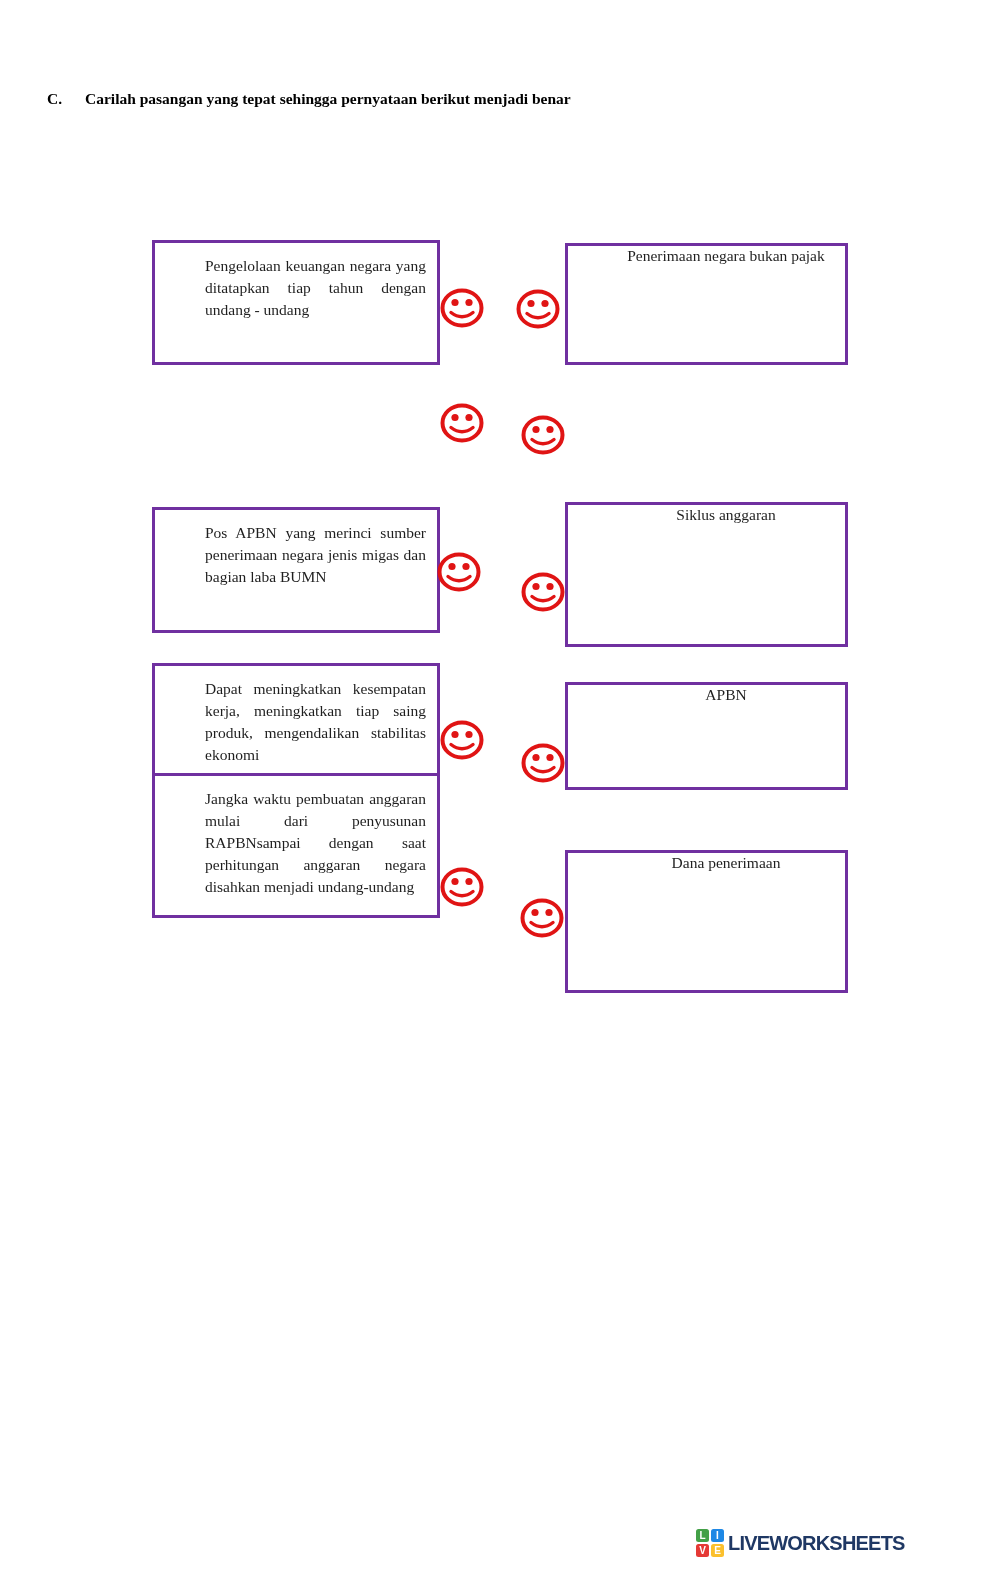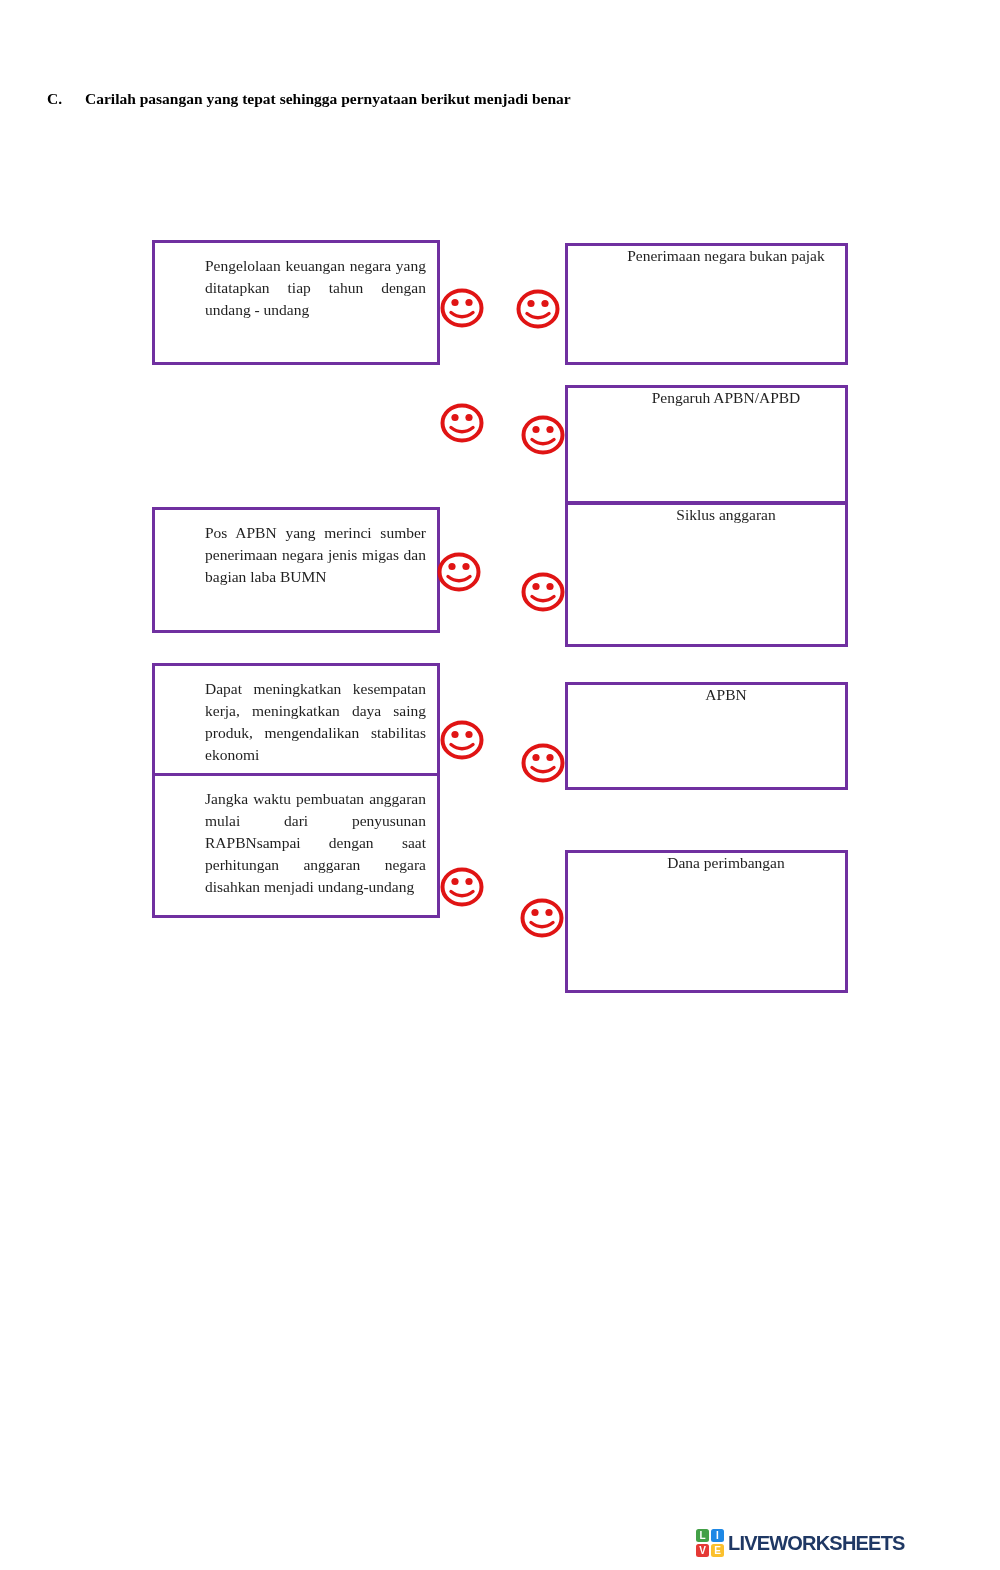--- a/index.html
+++ b/index.html
@@ -80,40 +80,37 @@
     <span class="title-text">Carilah pasangan yang tepat sehingga pernyataan berikut menjadi benar</span>
   </div>
 
   <div class="mbox lbox" style="top:240px;height:125px">
     <p>Pengelolaan keuangan negara yang ditatapkan tiap tahun dengan undang - undang</p>
   </div>
   <div class="mbox lbox" style="top:507px;height:126px">
     <p>Pos APBN yang merinci sumber penerimaan negara jenis migas dan bagian laba BUMN</p>
   </div>
   <div class="mbox lbox" style="top:663px;height:127px">
-    <p>Dapat meningkatkan kesempatan kerja, meningkatkan daya saing produk, mengendalikan stabilitas ekonomi</p>
+    <p>Dapat meningkatkan kesempatan kerja, meningkatkan tiap saing produk, mengendalikan stabilitas ekonomi</p>
   </div>
   <div class="mbox lbox" style="top:773px;height:145px">
     <p>Jangka waktu pembuatan anggaran mulai dari penyusunan RAPBNsampai dengan saat perhitungan anggaran negara disahkan menjadi undang-undang</p>
   </div>
 
   <div class="mbox rbox" style="top:243px;height:122px">
     <p>Penerimaan negara bukan pajak</p>
   </div>
-  <div class="mbox rbox" style="top:385px;height:119px">
-    <p>Pengaruh APBN/APBD</p>
-  </div>
   <div class="mbox rbox" style="top:502px;height:145px">
     <p>Siklus anggaran</p>
   </div>
   <div class="mbox rbox" style="top:682px;height:108px">
     <p>APBN</p>
   </div>
   <div class="mbox rbox" style="top:850px;height:143px">
-    <p>Dana perimbangan</p>
+    <p>Dana penerimaan</p>
   </div>
 
   <div class="smiley" style="left:440px;top:288px">
     <svg viewBox="0 0 44 40">
         <ellipse cx="22" cy="20" rx="19.5" ry="17.5" fill="#fff" stroke="currentColor" stroke-width="4"></ellipse>
         <circle cx="15" cy="14.5" r="3.6" fill="currentColor"></circle>
         <circle cx="29" cy="14.5" r="3.6" fill="currentColor"></circle>
         <path d="M11 24.5 Q 22 33 33 24.5" fill="none" stroke="currentColor" stroke-width="3.4" stroke-linecap="round"></path>
       </svg>
   </div>

